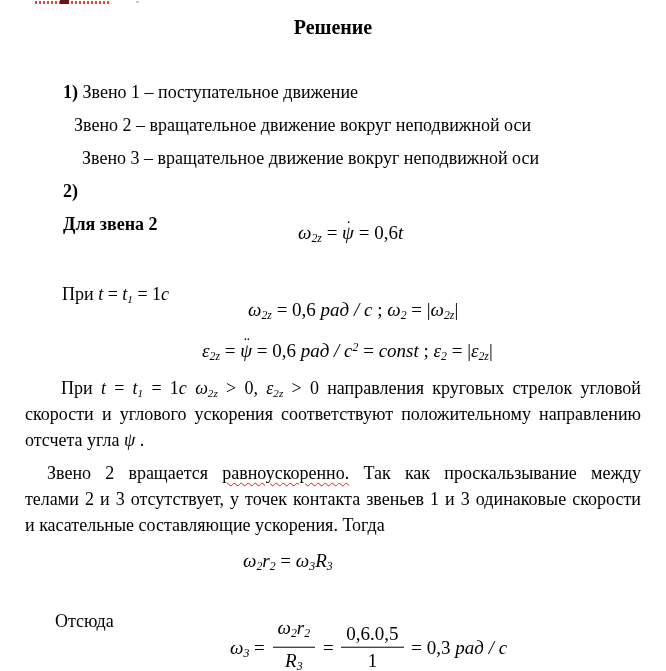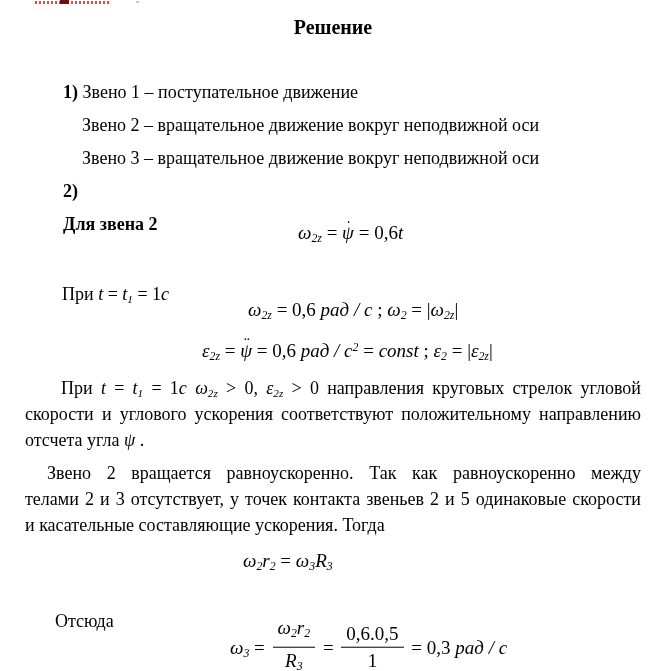--- a/index.html
+++ b/index.html
@@ -8,21 +8,21 @@
     font-family:"Liberation Serif","DejaVu Serif",serif;
     color:#000;position:relative;
   }
   .abs{position:absolute;white-space:nowrap;}
   .fs{font-size:18px;line-height:22px;margin-top:28px;}
   .eq{font-size:19px;line-height:24px;}
   .b{font-weight:bold;}
   .tk.i{font-style:italic;}
   .tk.sub{font-size:0.62em;font-style:italic;vertical-align:-0.28em;letter-spacing:0;}
   .tk.sup{font-size:0.62em;font-style:italic;vertical-align:0.5em;}
-  .tk.wavy{text-decoration-style:wavy;text-decoration-color:#e21b1b;text-decoration-thickness:1px;text-underline-offset:3px;}
+  .tk.wavy{text-decoration:underline;text-decoration-style:wavy;text-decoration-color:#e21b1b;text-decoration-thickness:1px;text-underline-offset:3px;}
   .heading{left:0;top:15px;width:666px;text-align:center;font-size:20px;font-weight:bold;line-height:24px;}
   .pline{position:absolute;left:25px;width:616px;font-size:18px;line-height:22px;
          text-align:justify;text-align-last:justify;white-space:normal;}
   .pline.last{text-align-last:auto;}
   .ov{position:relative;display:inline-block;}
   .ovm{position:absolute;top:-0.38em;left:56%;transform:translateX(-50%);font-size:0.9em;font-style:normal;}
   .frac{display:inline-block;vertical-align:middle;text-align:center;margin:0 3px;transform:translateY(-0.12em);}
   .frac .num{display:block;padding:0 5px 1px 5px;border-bottom:1.4px solid #000;text-align:right;}
   .frac .den{display:block;padding:1px 5px 0 5px;}
   
@@ -38,38 +38,38 @@
   <div class="squiggle"></div>
   <div class="speck-dark"></div>
   <div class="speck-faint"></div>
 </div>
 
 <div class="abs heading">Решение</div>
 
 <div class="abs fs" style="left:63px;top:53px;">
   <span class="b">1) </span><span>Звено 1 – поступательное движение</span>
 </div>
-<div class="abs fs" style="left:82px;top:86px;">Звено 2 – вращательное движение вокруг неподвижной оси</div>
+<div class="abs fs" style="left:74px;top:86px;">Звено 2 – вращательное движение вокруг неподвижной оси</div>
 <div class="abs fs" style="left:82px;top:119px;">Звено 3 – вращательное движение вокруг неподвижной оси</div>
 <div class="abs fs b" style="left:63px;top:152px;">2)</div>
 <div class="abs fs b" style="left:63px;top:185px;">Для звена 2</div>
 
 <div class="abs eq" style="left:298px;top:221px;"><span class="tk i">ω</span><span class="tk sub">2z</span><span class="tk "> = </span><span class="tk i ov"><span class="ovm">˙</span><span>ψ</span></span><span class="tk "> = 0,6</span><span class="tk i">t</span></div>
 
 <div class="abs fs" style="left:62px;top:255px;"><span class="tk ">При </span><span class="tk i">t</span><span class="tk "> = </span><span class="tk i">t</span><span class="tk sub">1</span><span class="tk "> = 1</span><span class="tk i">с</span></div>
 
 <div class="abs eq" style="left:248px;top:298px;"><span class="tk i">ω</span><span class="tk sub">2z</span><span class="tk "> = 0,6 </span><span class="tk i">рад / с</span><span class="tk "> ; </span><span class="tk i">ω</span><span class="tk sub">2</span><span class="tk "> = |</span><span class="tk i">ω</span><span class="tk sub">2z</span><span class="tk ">|</span></div>
 
 <div class="abs eq" style="left:202px;top:336px;"><span class="tk i">ε</span><span class="tk sub">2z</span><span class="tk "> = </span><span class="tk i ov"><span class="ovm">¨</span><span>ψ</span></span><span class="tk "> = 0,6 </span><span class="tk i">рад / с</span><span class="tk sup">2</span><span class="tk "> = </span><span class="tk i">const</span><span class="tk "> ; </span><span class="tk i">ε</span><span class="tk sub">2</span><span class="tk "> = |</span><span class="tk i">ε</span><span class="tk sub">2z</span><span class="tk ">|</span></div>
 
 <div class="pline" style="top:377px;text-indent:36px;"><span class="tk ">При  </span><span class="tk i">t</span><span class="tk "> = </span><span class="tk i">t</span><span class="tk sub">1</span><span class="tk "> = 1</span><span class="tk i">с</span><span class="tk "> </span><span class="tk i">ω</span><span class="tk sub">2z</span><span class="tk "> &gt; 0, </span><span class="tk i">ε</span><span class="tk sub">2z</span><span class="tk "> &gt; 0 </span><span class="tk "> направления круговых стрелок угловой</span></div>
 <div class="pline" style="top:403px;"><span class="tk ">скорости и углового ускорения соответствуют положительному направлению</span></div>
 <div class="pline last" style="top:429px;"><span class="tk ">отсчета угла </span><span class="tk i">ψ</span><span class="tk "> .</span></div>
 
-<div class="pline" style="top:462px;text-indent:22px;"><span class="tk ">Звено 2 вращается </span><span class="tk wavy">равноускоренно.</span><span class="tk "> Так как равноускоренно между</span></div>
-<div class="pline" style="top:488px;"><span class="tk ">телами 2 и 3 отсутствует, у точек контакта звеньев 2 и 5 одинаковые скорости</span></div>
+<div class="pline" style="top:462px;text-indent:22px;"><span class="tk ">Звено 2 вращается </span><span class="tk wavy">равноускоренно.</span><span class="tk "> Так как проскальзывание между</span></div>
+<div class="pline" style="top:488px;"><span class="tk ">телами 2 и 3 отсутствует, у точек контакта звеньев 1 и 3 одинаковые скорости</span></div>
 <div class="pline last" style="top:514px;"><span class="tk ">и касательные составляющие ускорения. Тогда</span></div>
 
 <div class="abs eq" style="left:243px;top:549px;text-align:center;"><span class="tk i">ω</span><span class="tk sub">2</span><span class="tk i">r</span><span class="tk sub">2</span><span class="tk "> = </span><span class="tk i">ω</span><span class="tk sub">3</span><span class="tk i">R</span><span class="tk sub">3</span></div>
 
 <div class="abs fs" style="left:55px;top:582px;">Отсюда</div>
 
 <div class="abs eq" style="left:230px;top:618px;"><span class="tk i">ω</span><span class="tk sub">3</span><span class="tk "> = </span><span class="frac"><span class="num"><span class="tk i">ω</span><span class="tk sub">2</span><span class="tk i">r</span><span class="tk sub">2</span></span><span class="den"><span class="tk i">R</span><span class="tk sub">3</span></span></span><span class="tk "> = </span><span class="frac"><span class="num"><span class="tk ">0,6.0,5</span></span><span class="den"><span class="tk ">1</span></span></span><span class="tk "> = 0,3 </span><span class="tk i">рад / с</span></div>
 
 </body></html>

